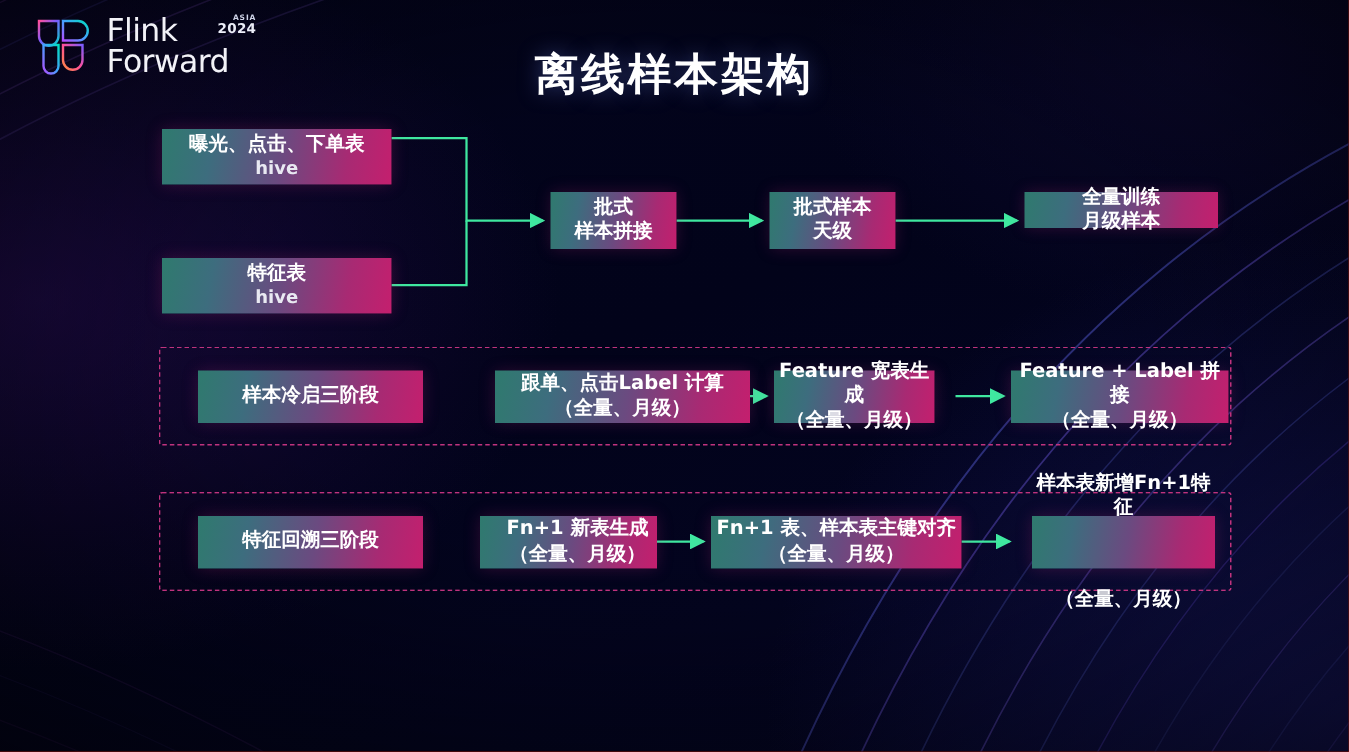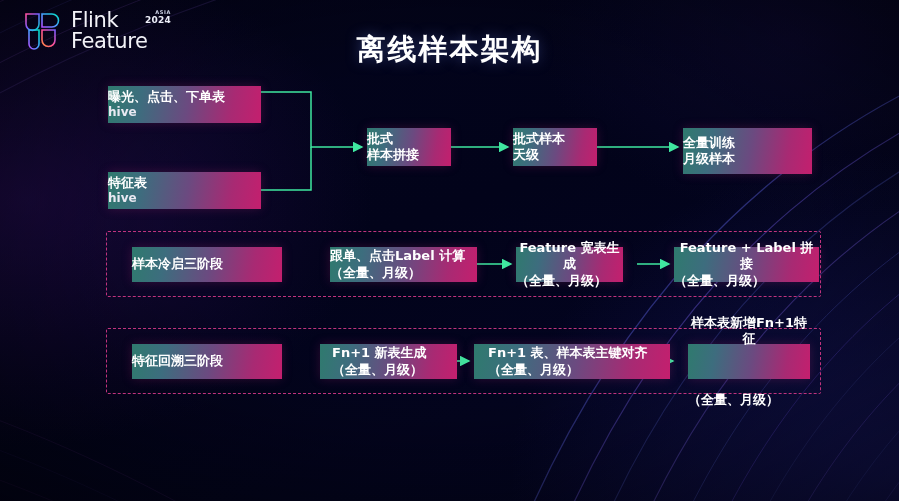--- a/index.html
+++ b/index.html
@@ -94,21 +94,21 @@
     letter-spacing: 2px;
     text-shadow: 0 0 14px rgba(120,150,255,.35);
   }
 
   
   .node {
     position: absolute;
     box-sizing: border-box;
     display: flex;
     flex-direction: column;
-    align-items: flex-start;
+    align-items: center;
     justify-content: center;
     color: #ffffff;
     text-align: center;
     background: linear-gradient(100deg, #2f7a6e 0%, #3d6d7e 22%, #6b4a80 52%, #a82a73 80%, #c41f6e 100%);
     box-shadow: 0 0 10px rgba(180,40,120,0.25);
     line-height: 1.25;
   }
   .node .l1 { font-size: 13px; font-weight: 700; }
   .node .l2 { font-size: 13px; font-weight: 700; }
   .node .sub { font-size: 12px; font-weight: 700; color: #e9e9f2; }
@@ -212,21 +212,21 @@
           <stop offset="100%" stop-color="#7a5cff"></stop>
         </linearGradient>
       </defs>
       <path d="M4,4 H17 V14 A6.5,6.5 0 0 1 4,14 Z" fill="none" stroke="url(#lgA)" stroke-width="1.6"></path>
       <path d="M20,4 H30 A6.5,6.5 0 0 1 30,17 H20 Z" fill="none" stroke="url(#lgB)" stroke-width="1.6"></path>
       <path d="M20,20 H33 V30 A6.5,6.5 0 0 1 20,30 Z" fill="none" stroke="url(#lgC)" stroke-width="1.6"></path>
       <path d="M7,20 H17 V34 A5,5 0 0 1 7,34 Z" fill="none" stroke="url(#lgB)" stroke-width="1.6"></path>
     </svg>
     <div class="logo-text">
       <div class="logo-line1">Flink</div>
-      <div class="logo-line2">Feature</div>
+      <div class="logo-line2">Forward</div>
       <div class="logo-badge">
         <div class="badge-asia">ASIA</div>
         <div class="badge-year">2024</div>
       </div>
     </div>
   </div>
 
   <div class="slide-title">离线样本架构</div>
 
   <div class="dash-group" style="left:106px; top:231px; width:715px; height:66px;"></div>
@@ -267,54 +267,54 @@
   <div class="node" style="left:367px; top:128px; width:84px; height:38px;">
     <div class="l1">批式</div>
     <div class="l2">样本拼接</div>
   </div>
 
   <div class="node" style="left:513px; top:128px; width:84px; height:38px;">
     <div class="l1">批式样本</div>
     <div class="l2">天级</div>
   </div>
 
-  <div class="node" style="left:683px; top:128px; width:129px; height:46px;">
+  <div class="node" style="left:683px; top:128px; width:129px; height:24px;">
     <div class="l1">全量训练</div>
     <div class="l2">月级样本</div>
   </div>
 
   <div class="node" style="left:132px; top:247px; width:150px; height:35px;">
     <div class="l1">样本冷启三阶段</div>
   </div>
 
-  <div class="node" style="left:330px; top:247px; width:147px; height:35px;">
+  <div class="node" style="left:330px; top:247px; width:170px; height:35px;">
     <div class="l1">跟单、点击Label 计算</div>
     <div class="l2">（全量、月级）</div>
   </div>
 
   <div class="node" style="left:516px; top:247px; width:107px; height:35px;">
     <div class="l1">Feature 宽表生成</div>
     <div class="l2">（全量、月级）</div>
   </div>
 
   <div class="node" style="left:674px; top:247px; width:145px; height:35px;">
     <div class="l1">Feature + Label 拼接</div>
     <div class="l2">（全量、月级）</div>
   </div>
 
   <div class="node" style="left:132px; top:344px; width:150px; height:35px;">
     <div class="l1">特征回溯三阶段</div>
   </div>
 
-  <div class="node" style="left:320px; top:344px; width:137px; height:35px;padding-left:12px;">
+  <div class="node" style="left:320px; top:344px; width:118px; height:35px;padding-left:12px;">
     <div class="l1">Fn+1 新表生成</div>
     <div class="l2">（全量、月级）</div>
   </div>
 
-  <div class="node" style="left:474px; top:344px; width:196px; height:35px;padding-left:14px;">
+  <div class="node" style="left:474px; top:344px; width:167px; height:35px;">
     <div class="l1">Fn+1 表、样本表主键对齐</div>
     <div class="l2">（全量、月级）</div>
   </div>
 
   <div class="node" style="left:688px; top:344px; width:122px; height:35px;gap:44px;">
     <div class="l1">样本表新增Fn+1特征</div>
     <div class="l2">（全量、月级）</div>
   </div>
 
 

